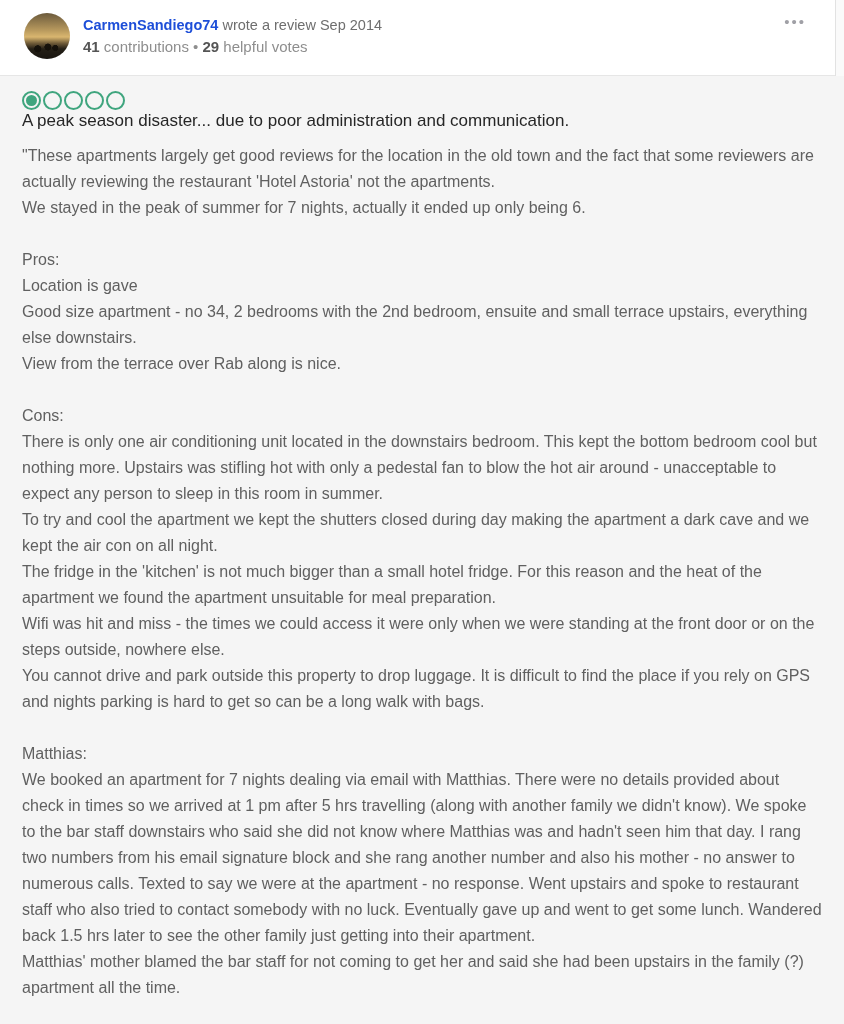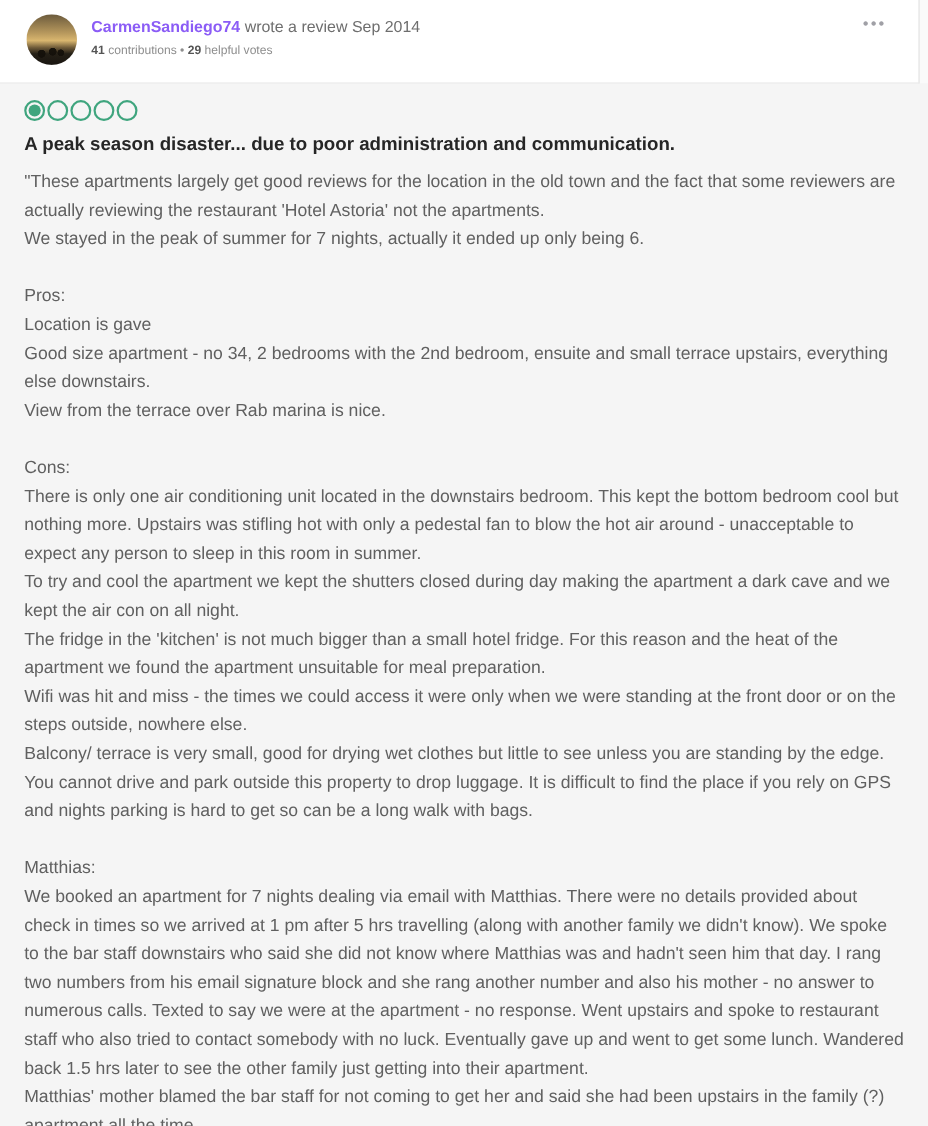--- a/index.html
+++ b/index.html
@@ -31,22 +31,22 @@
     flex: 0 0 46px;
     background:
       radial-gradient(circle at 30% 78%, rgba(20,16,10,.95) 0 7%, rgba(20,16,10,0) 8%),
       radial-gradient(circle at 52% 74%, rgba(20,16,10,.95) 0 8%, rgba(20,16,10,0) 9%),
       radial-gradient(circle at 68% 76%, rgba(20,16,10,.95) 0 6%, rgba(20,16,10,0) 7%),
       linear-gradient(180deg, #6b5a3c 0%, #b99a5e 38%, #d9b66f 52%, #6e5a38 66%, #241f16 78%, #191510 100%);
     cursor: pointer;
   }
   .header-text { margin-left: 13px; padding-top: 2px; }
   .byline { font-size: 14.5px; line-height: 20px; color: #6e6e6e; }
-  .byline .username { font-weight: 700; color: #8b5cf6; cursor: pointer; }
-  .stats { font-size: 11px; line-height: 19px; color: #8e8e8e; margin-top: 2px; }
+  .byline .username { font-weight: 700; color: #1d4ed8; cursor: pointer; }
+  .stats { font-size: 15px; line-height: 19px; color: #8e8e8e; margin-top: 2px; }
   .stats .num { font-weight: 700; color: #555555; }
   .overflow-menu {
     position: absolute; top: 12px; right: 38px;
     color: #a0a0a6; font-size: 15px; letter-spacing: 2px;
     cursor: pointer; user-select: none; line-height: 20px;
   }
 
   
   .review-area { padding: 14px 20px 0 22px; }
   .rating-bubbles { display: flex; align-items: center; height: 20px; }
@@ -58,23 +58,23 @@
     position: relative;
     display: inline-block;
   }
   .bubble.filled::after {
     content: '';
     position: absolute; inset: 2px;
     background: var(--green, #3fa57e);
     border-radius: 50%;
   }
   .review-title {
-    margin-top: 10px;
+    margin-top: 0;
     font-size: 17px;
-    font-weight: 700;
+    font-weight: 400;
     color: #262626;
     line-height: 22px;
   }
   .review-body { margin-top: 11px; color: #606060; font-size: 16px; line-height: 26px; }
   .section { margin-bottom: 26px; }
   .section:last-child { margin-bottom: 0; }
 </style>
 </head>
 <body>
 
@@ -101,29 +101,28 @@
     <div class="review-title">A peak season disaster... due to poor administration and communication.</div>
     <div class="review-body">
         <div class="section">
           <div class="line">"These apartments largely get good reviews for the location in the old town and the fact that some reviewers are actually reviewing the restaurant 'Hotel Astoria' not the apartments.</div>
           <div class="line">We stayed in the peak of summer for 7 nights, actually it ended up only being 6.</div>
         </div>
         <div class="section">
           <div class="line">Pros:</div>
           <div class="line">Location is gave</div>
           <div class="line">Good size apartment - no 34, 2 bedrooms with the 2nd bedroom, ensuite and small terrace upstairs, everything else downstairs.</div>
-          <div class="line">View from the terrace over Rab marina is nice.</div>
+          <div class="line">View from the terrace over Rab along is nice.</div>
         </div>
         <div class="section">
           <div class="line">Cons:</div>
           <div class="line">There is only one air conditioning unit located in the downstairs bedroom. This kept the bottom bedroom cool but nothing more. Upstairs was stifling hot with only a pedestal fan to blow the hot air around - unacceptable to expect any person to sleep in this room in summer.</div>
           <div class="line">To try and cool the apartment we kept the shutters closed during day making the apartment a dark cave and we kept the air con on all night.</div>
           <div class="line">The fridge in the 'kitchen' is not much bigger than a small hotel fridge. For this reason and the heat of the apartment we found the apartment unsuitable for meal preparation.</div>
           <div class="line">Wifi was hit and miss - the times we could access it were only when we were standing at the front door or on the steps outside, nowhere else.</div>
-          <div class="line">Balcony/ terrace is very small, good for drying wet clothes but little to see unless you are standing by the edge.</div>
           <div class="line">You cannot drive and park outside this property to drop luggage. It is difficult to find the place if you rely on GPS and nights parking is hard to get so can be a long walk with bags.</div>
         </div>
         <div class="section">
           <div class="line">Matthias:</div>
           <div class="line">We booked an apartment for 7 nights dealing via email with Matthias. There were no details provided about check in times so we arrived at 1 pm after 5 hrs travelling (along with another family we didn't know). We spoke to the bar staff downstairs who said she did not know where Matthias was and hadn't seen him that day. I rang two numbers from his email signature block and she rang another number and also his mother - no answer to numerous calls. Texted to say we were at the apartment - no response. Went upstairs and spoke to restaurant staff who also tried to contact somebody with no luck. Eventually gave up and went to get some lunch. Wandered back 1.5 hrs later to see the other family just getting into their apartment.</div>
           <div class="line">Matthias' mother blamed the bar staff for not coming to get her and said she had been upstairs in the family (?) apartment all the time.</div>
         </div>
       </div>
   </div>
 

